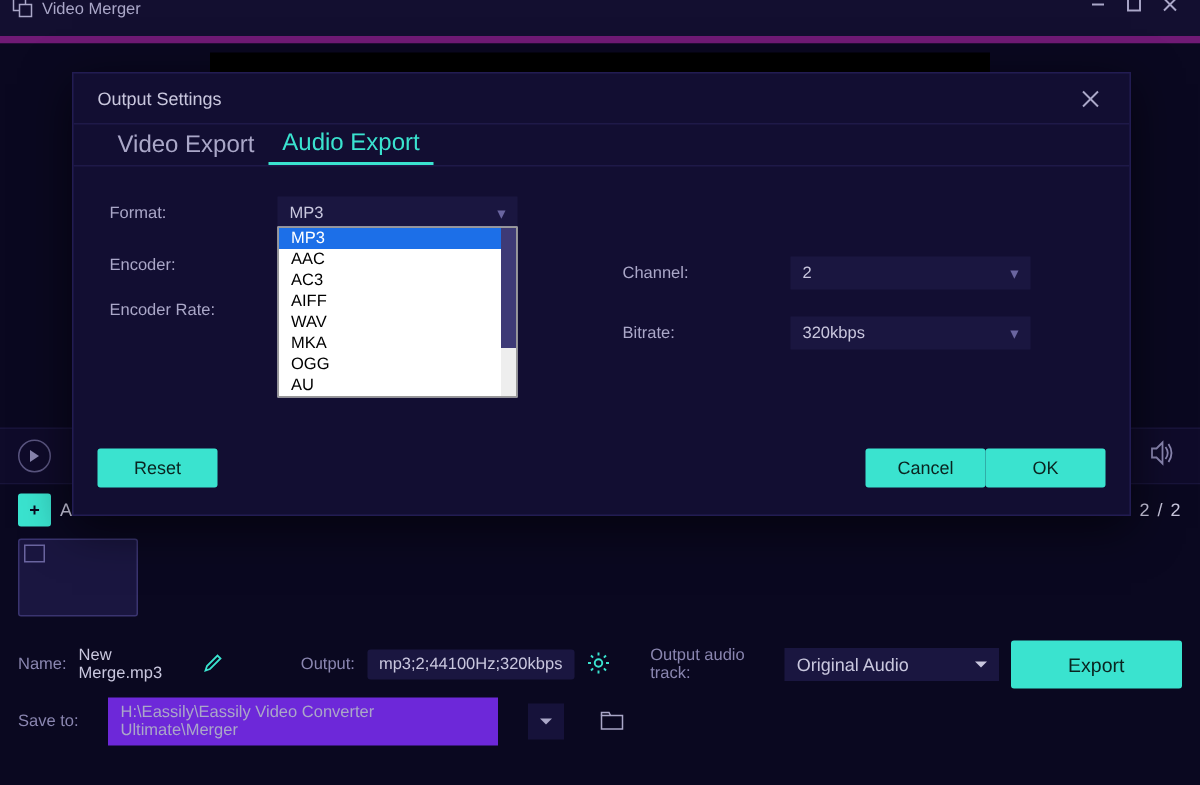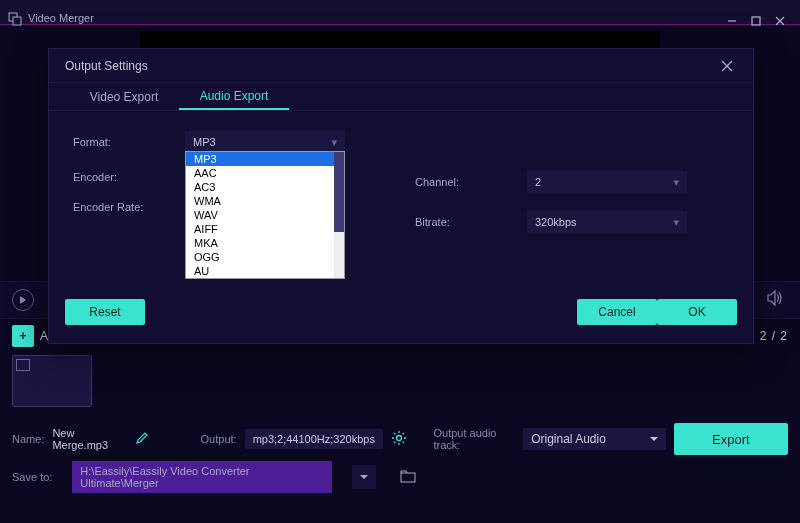--- a/index.html
+++ b/index.html
@@ -1,17 +1,17 @@
 <!DOCTYPE html>
 <html><head>
 <meta charset="utf-8">
 <style>
 *{box-sizing:border-box;margin:0;padding:0;font-family:"Segoe UI",Arial,sans-serif}
 body{width:800px;height:523px;background:#0a0820;color:#c9c7de;font-size:12px;overflow:hidden;position:relative}
-.titlebar{height:24px;background:#130f30;display:flex;align-items:flex-start;padding:12px 8px;border-bottom:1px solid #701a75}
+.titlebar{height:24px;background:#130f30;display:flex;align-items:flex-end;padding:12px 8px;border-bottom:5px solid #701a75}
 .titlebar .app-icon{width:14px;height:14px;margin-right:6px;display:flex;align-items:center;justify-content:center}
 .titlebar .title{color:#aaa7c8;font-size:11px}
 .titlebar .spacer{flex:1}
 .win-btn{width:24px;height:18px;display:flex;align-items:center;justify-content:center;color:#aaa7c8;cursor:pointer}
 .preview-area{height:256px;background:#0a0820;display:flex;align-items:center;justify-content:center;padding:6px 140px}
 .preview-inner{background:#000;width:100%;height:100%}
 .controls-bar{height:38px;background:#0f0b2a;display:flex;align-items:center;padding:0 12px;border-top:1px solid #18143a;border-bottom:1px solid #18143a}
 .controls-bar .play{width:22px;height:22px;border:1.5px solid #5a5580;border-radius:50%;display:flex;align-items:center;justify-content:center}
 .controls-bar .spacer{flex:1}
 .controls-bar .vol{width:22px;height:22px;color:#8a86b0}
@@ -25,30 +25,30 @@
 .thumb-ic{width:14px;height:12px;border:1px solid #6a65a0}
 .bottom1{height:40px;display:flex;align-items:center;padding:0 12px;gap:8px}
 .bottom2{height:36px;display:flex;align-items:center;padding:0 12px;gap:20px}
 .label{color:#8a86b0;font-size:11px}
 .val{color:#c9c7de;font-size:11px}
 .output-pill{background:#1a1640;padding:4px 8px;border-radius:2px;font-size:11px}
 .gear{width:18px;height:18px;color:#3ae3cf}
 .pencil{width:16px;height:16px;color:#3ae3cf;margin-left:4px}
 .audio-track-sel{background:#1a1640;padding:4px 8px;width:160px;display:flex;align-items:center;justify-content:space-between}
 .export-btn{background:#3ae3cf;color:#0a2420;width:130px;height:32px;display:flex;align-items:center;justify-content:center;font-size:13px;border-radius:2px;cursor:pointer;margin-left:auto}
-.save-path{background:#4c1d95;padding:4px 8px;width:260px;font-size:11px;color:#aaa7c8;display:flex;align-items:center}
+.save-path{background:#6d28d9;padding:4px 8px;width:260px;font-size:11px;color:#aaa7c8;display:flex;align-items:center}
 .save-dd{background:#16123a;width:24px;height:24px;display:flex;align-items:center;justify-content:center}
 .folder-btn{width:24px;height:24px;display:flex;align-items:center;justify-content:center;color:#aaa7c8}
 
 .modal{position:absolute;left:48px;top:48px;width:706px;height:296px;background:#120e32;border:1px solid #221c52;box-shadow:0 8px 30px rgba(0,0,0,.6)}
 .modal-header{height:34px;display:flex;align-items:center;padding:0 16px;border-bottom:1px solid #1e1948}
 .modal-title{color:#c9c7de;font-size:12px}
 .modal-close{margin-left:auto;width:20px;height:20px;color:#aaa7c8;cursor:pointer;display:flex;align-items:center;justify-content:center}
 .tabs{height:28px;display:flex;padding:0 20px;gap:0;border-bottom:1px solid #1e1948}
-.tab{width:110px;display:flex;align-items:center;justify-content:center;font-size:12px;color:#aaa7c8;cursor:pointer}
+.tab{width:110px;display:flex;align-items:center;justify-content:center;font-size:16px;color:#aaa7c8;cursor:pointer}
 .tab.active{color:#3ae3cf;border-bottom:2px solid #3ae3cf}
 .form-area{padding:20px 24px;position:relative;display:flex;gap:28px}
 .col{flex:1;display:flex;flex-direction:column;gap:18px}
 .form-row{display:flex;align-items:center;gap:12px}
 .form-label{width:100px;color:#aaa7c8;font-size:11px}
 .select{background:#1a1640;width:160px;height:22px;display:flex;align-items:center;padding:0 8px;color:#c9c7de;font-size:11px;justify-content:space-between;cursor:pointer}
 .select .caret{color:#6a65a0}
 .dropdown-panel{position:absolute;left:136px;top:40px;width:160px;background:#fff;border:1px solid #999;max-height:130px;overflow:hidden}
 .dropdown-scroll{position:absolute;right:0;top:0;width:10px;height:100%;background:#eee}
 .dropdown-scroll-thumb{position:absolute;right:0;top:0;width:10px;height:80px;background:#3e3a76}
@@ -213,23 +213,22 @@
           <span class="caret">▾</span>
         </span>
       </div>
     </div>
 
     <div class="dropdown-panel">
       <div id="dd-list">
           <div class="dd-item sel">MP3</div>
           <div class="dd-item">AAC</div>
           <div class="dd-item">AC3</div>
-          <div class="dd-item">WMA</div>
+          <div class="dd-item">AIFF</div>
           <div class="dd-item">WAV</div>
-          <div class="dd-item">AIFF</div>
           <div class="dd-item">MKA</div>
           <div class="dd-item">OGG</div>
           <div class="dd-item">AU</div>
         </div>
       <div class="dropdown-scroll">
         <div class="dropdown-scroll-thumb"></div>
       </div>
     </div>
   </div>
 

